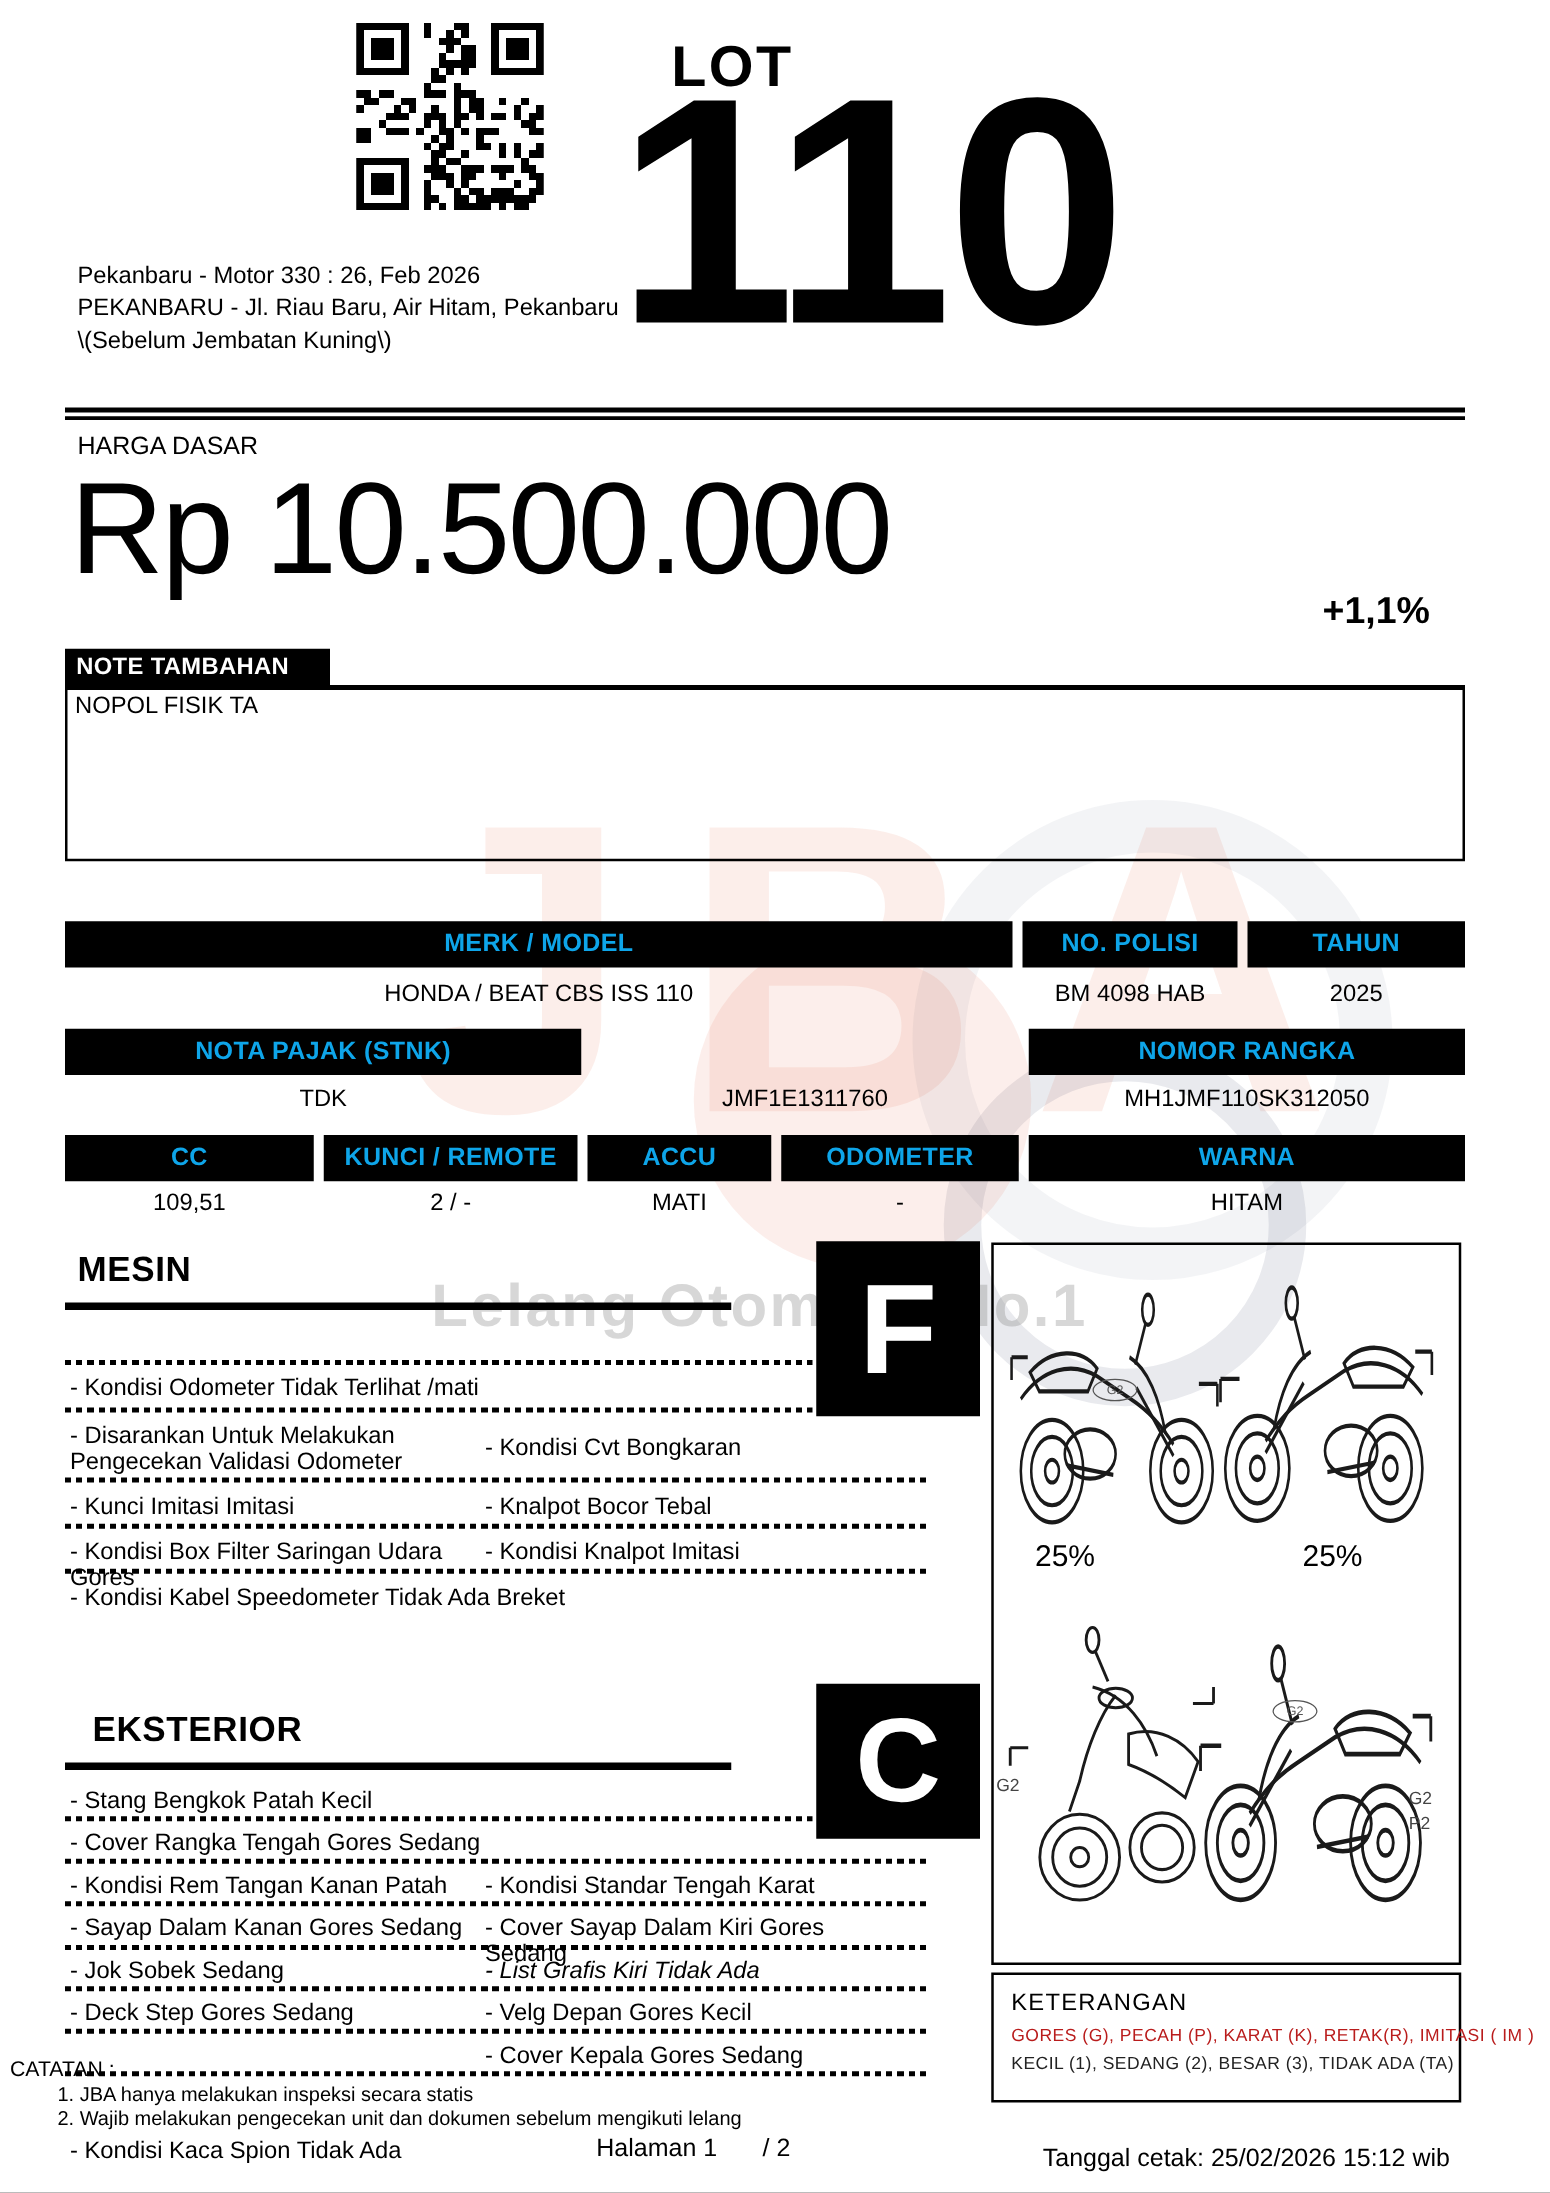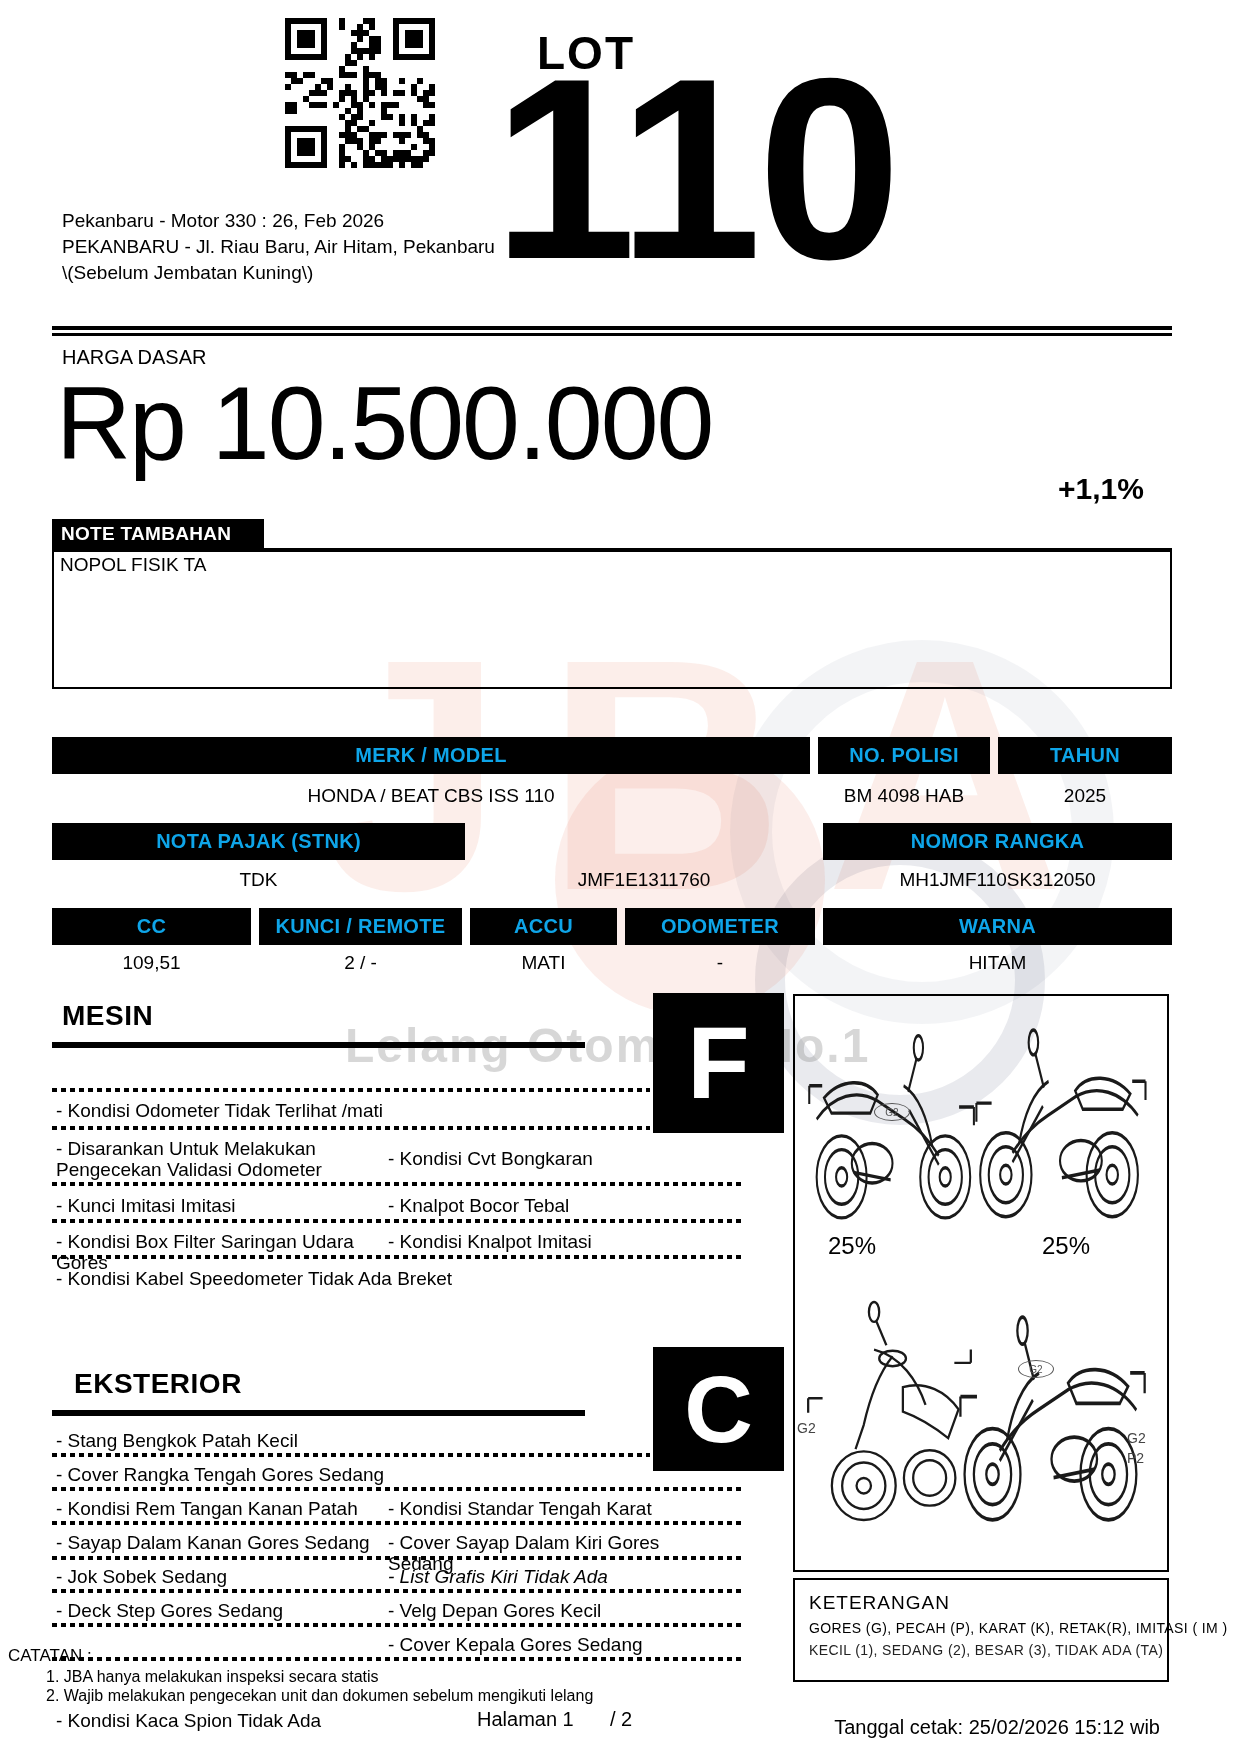--- a/index.html
+++ b/index.html
@@ -353,21 +353,21 @@
 
   <div class="g2oval content" style="left:874px;top:1103px;width:34px;height:16px;">G2</div>
   <div class="g2oval content" style="left:1018px;top:1360px;width:34px;height:16px;">G2</div>
 
   <div class="content small-lbl" style="left:797px;top:1420px;">G2</div>
   <div class="content small-lbl" style="left:1127px;top:1430px;">G2</div>
   <div class="content small-lbl" style="left:1127px;top:1450px;">P2</div>
 
   <div class="content ket-box" style="left:793px;top:1578px;width:372px;height:100px;"></div>
   <div class="content" style="left:809px;top:1592px;font-size:19px;letter-spacing:1px;">KETERANGAN</div>
-  <div class="content" style="left:809px;top:1620px;font-size:14px;color:#000000;letter-spacing:.4px;white-space:nowrap;">GORES (G), PECAH (P), KARAT (K), RETAK(R), IMITASI ( IM )</div>
+  <div class="content" style="left:809px;top:1620px;font-size:14px;color:#b91c1c;letter-spacing:.4px;white-space:nowrap;">GORES (G), PECAH (P), KARAT (K), RETAK(R), IMITASI ( IM )</div>
   <div class="content" style="left:809px;top:1642px;font-size:14px;color:#222;letter-spacing:.4px;white-space:nowrap;">KECIL (1), SEDANG (2), BESAR (3), TIDAK ADA (TA)</div>
 
   <svg width="0" height="0" style="position:absolute" aria-hidden="true">
     <defs>
       <symbol id="sym-scooter-side" viewBox="0 0 200 135">
         <g fill="none" stroke="#1a1a1a" stroke-width="2.2">
           <circle cx="45" cy="102" r="27"></circle>
             <circle cx="45" cy="102" r="18"></circle>
             <circle cx="45" cy="102" r="6"></circle>
           <circle cx="157" cy="102" r="27"></circle>

